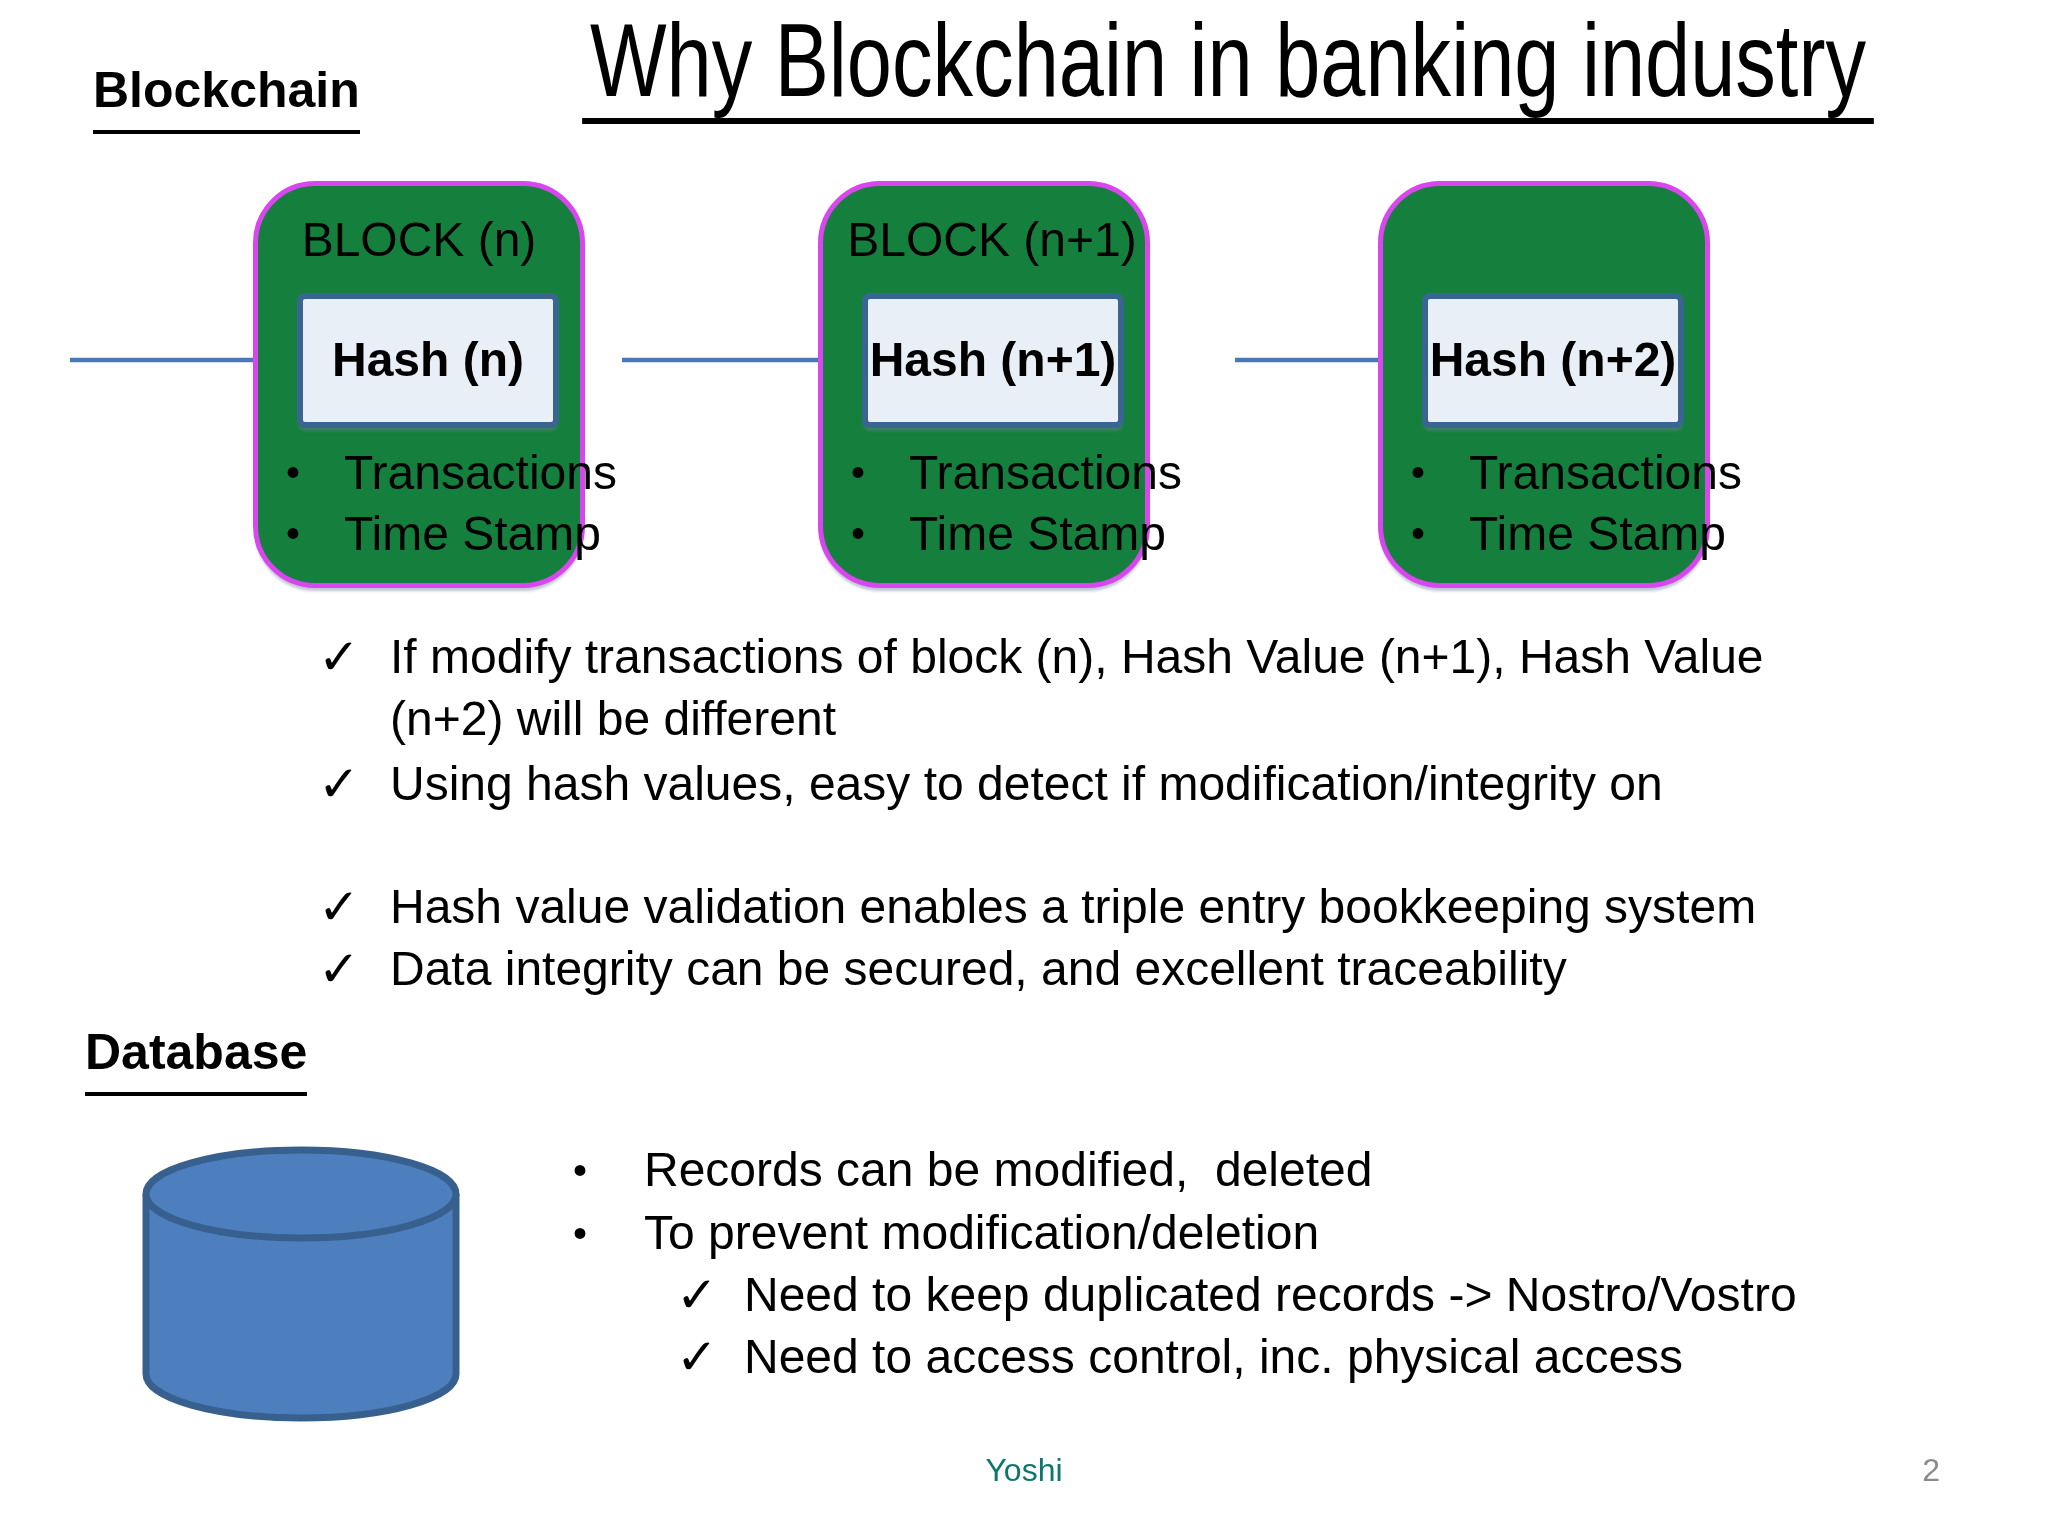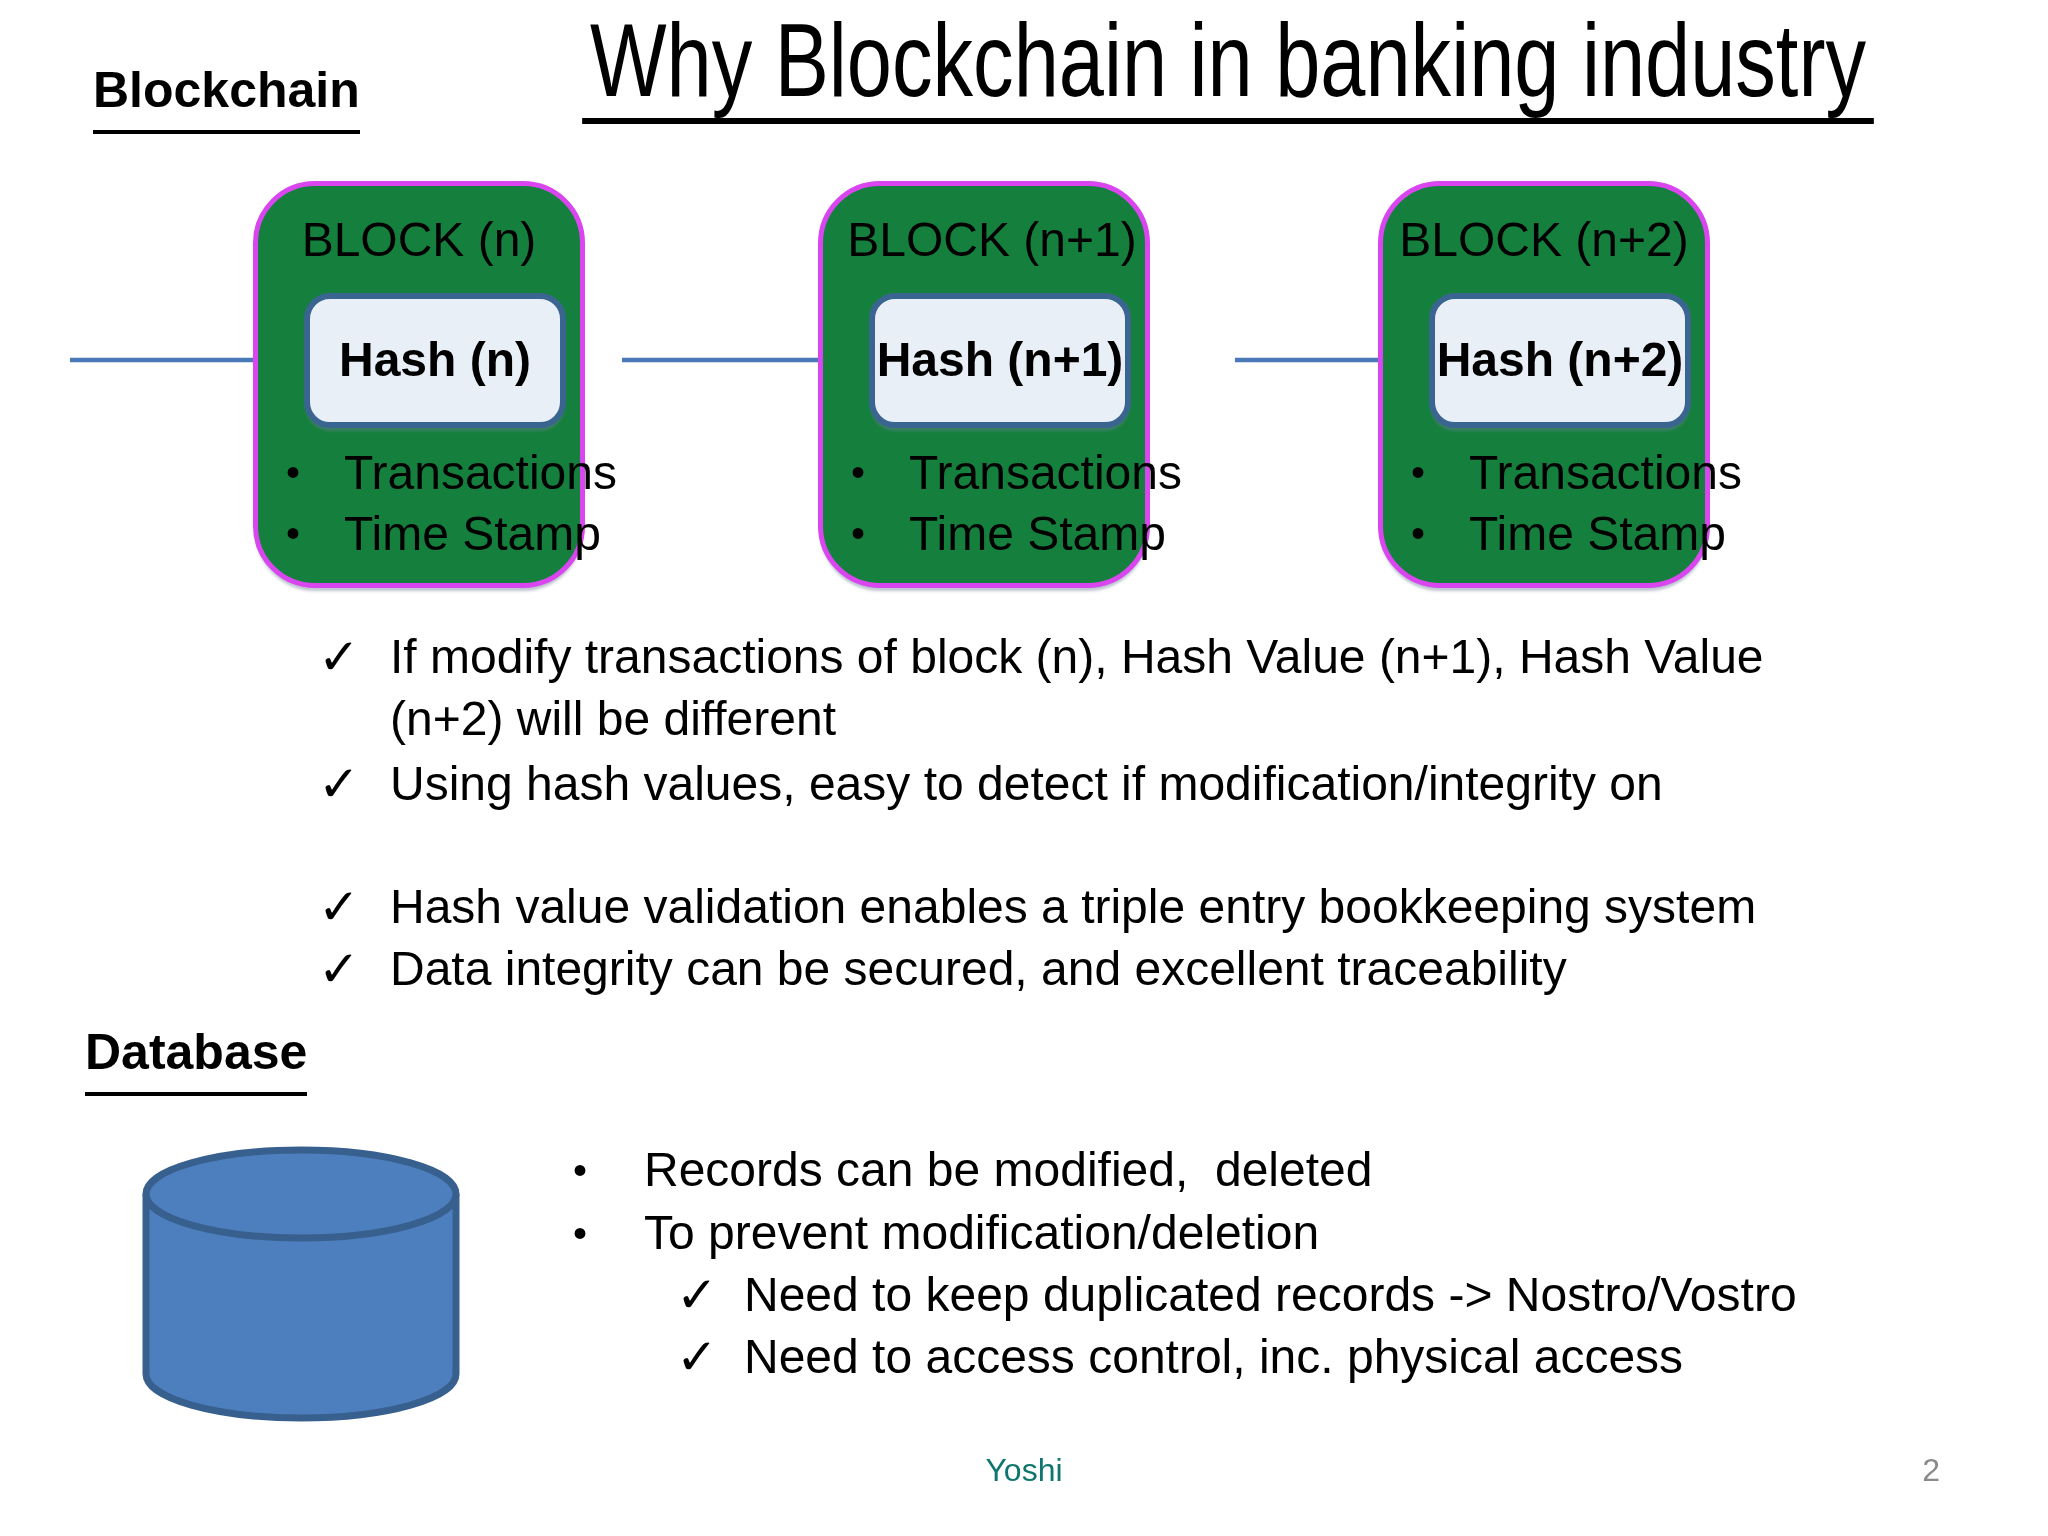--- a/index.html
+++ b/index.html
@@ -32,23 +32,23 @@
     box-shadow:0 5px 3px -2px rgba(110,125,150,.45);
     box-sizing:border-box;
   }
   .block-1{left:253px;} .block-2{left:818px;padding-left:16px;} .block-3{left:1378px;}
   .block-title{
     margin-top:26px; text-align:center; font-size:48px; line-height:56px;
     white-space:nowrap;
   }
   .hash-box{
     position:absolute; left:39px; top:107px; width:262px; height:135px;
-    border:6px solid #3a6591; border-radius:26px; background:#e9eff7;
+    border:6px solid #3a6591; border-radius:8px; background:#e9eff7;
     box-shadow:0 5px 3px -2px rgba(110,125,150,.45);
-    box-sizing:border-box; text-align:center; white-space:nowrap;margin-left:7px;
+    box-sizing:border-box; text-align:center; white-space:nowrap;
   }
   .hash-box span{font-weight:bold; font-size:48px; line-height:121px;}
   .block-items{position:absolute; left:28px; top:256px; font-size:48px; line-height:61px;}
   .bi{white-space:nowrap;}
   .bi .dot{display:inline-block; width:58px; font-size:40px; vertical-align:top;}
   
   .arrows{position:absolute; left:0; top:0; pointer-events:none;}
   
   .chk{position:absolute; left:318px; display:flex; font-size:48px; line-height:62px;}
   .chk .chk-mark{width:72px; flex:0 0 72px; font-size:50px;}
@@ -124,21 +124,20 @@
       <div class="bi">
         <span class="dot">•</span><span>Transactions</span>
       </div>
       <div class="bi">
         <span class="dot">•</span><span>Time Stamp</span>
       </div>
     </div>
   </div>
 
   <div class="block block-3">
-    <div class="block-title">BLOCK (n+2)</div>
     <div class="hash-box">
       <span>Hash (n+2)</span>
     </div>
     <div class="block-items">
       <div class="bi">
         <span class="dot">•</span><span>Transactions</span>
       </div>
       <div class="bi">
         <span class="dot">•</span><span>Time Stamp</span>
       </div>

